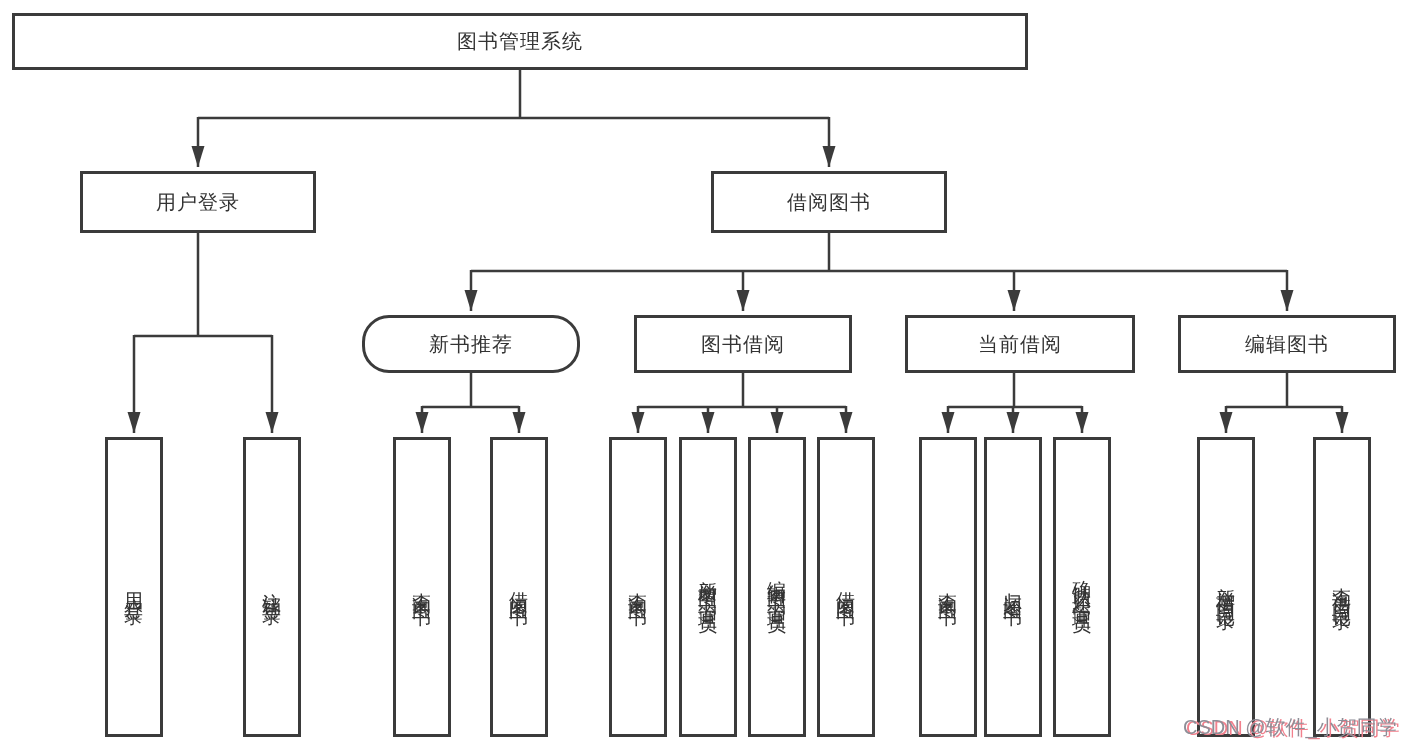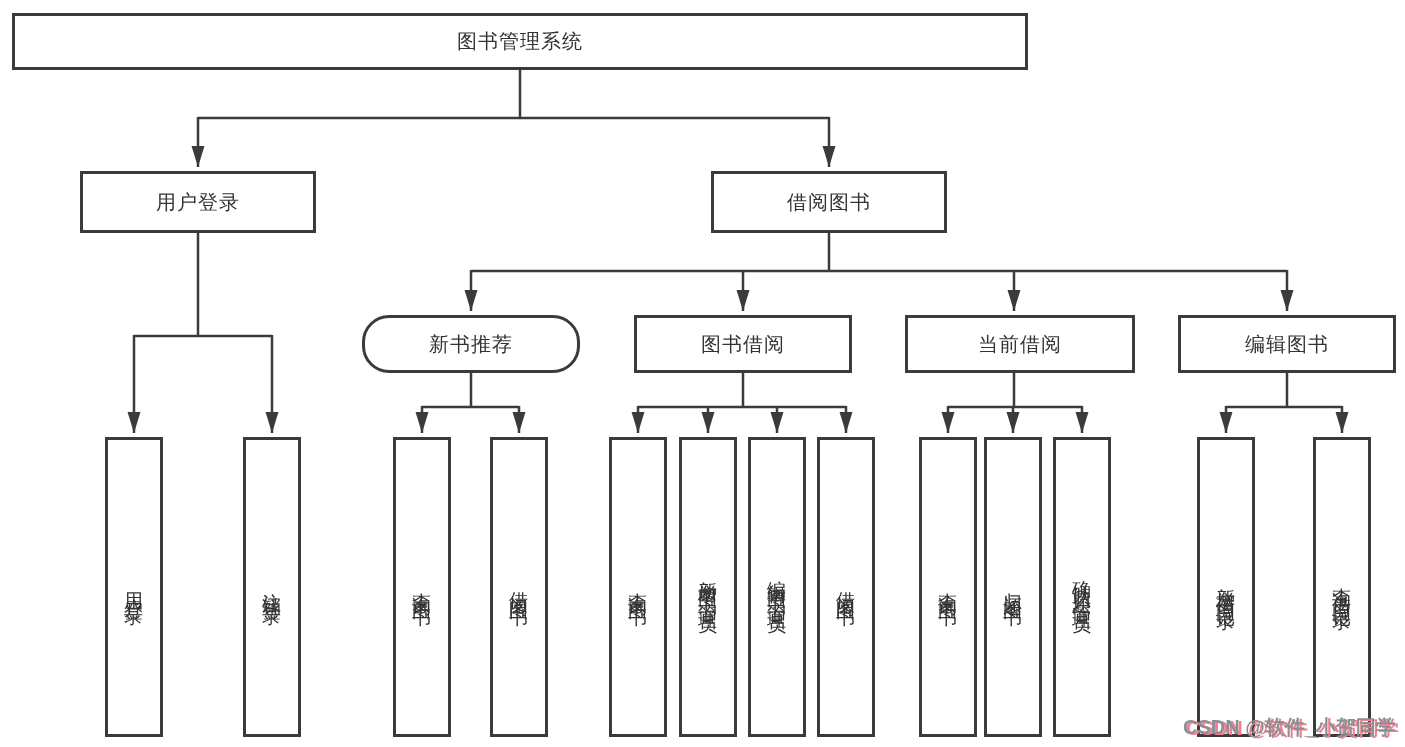--- a/index.html
+++ b/index.html
@@ -43,21 +43,20 @@
     white-space: normal;
   }
   .watermark {
     position: absolute;
     left: 1183px;
     top: 714px;
     font-size: 20px;
     color: #8e8e97;
     text-shadow: 3px 1px 0 #f2808d;
     white-space: nowrap;
-    font-weight: bold;
   }
 </style>
 </head>
 <body>
 
 <div class="stage">
 
   <svg class="connectors" viewBox="0 0 1405 747" xmlns="http://www.w3.org/2000/svg">
     <defs>
       <marker id="ah" markerUnits="userSpaceOnUse" markerWidth="24" markerHeight="15" refX="21" refY="6.5" orient="auto">

